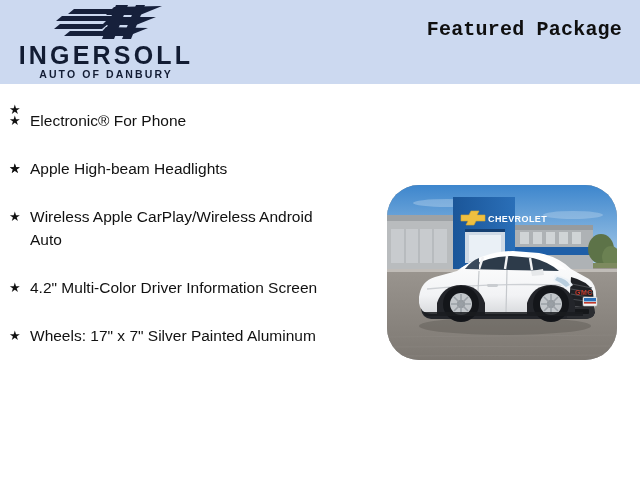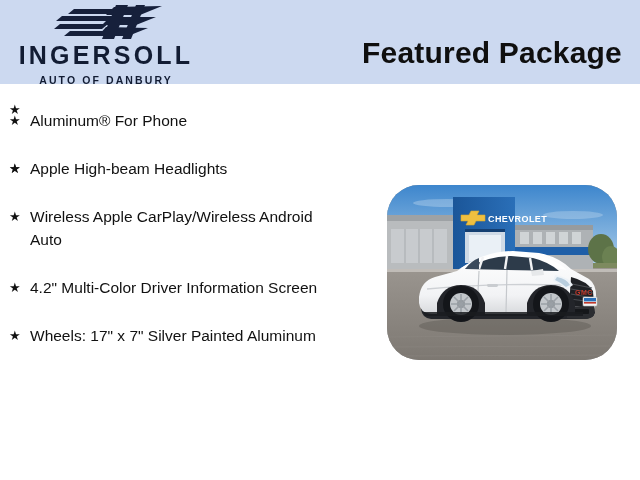--- a/index.html
+++ b/index.html
@@ -61,32 +61,32 @@
     left: 8px;
     top: 68px;
     width: 196px;
     text-align: center;
     font-size: 10.5px;
     font-weight: bold;
     letter-spacing: 2.1px;
     color: #121c33;
     line-height: 12px;
     white-space: nowrap;
-    margin-top: 6px;
   }
 
   #page-title {
     position: absolute;
     right: 18px;
-    top: 36px;
-    font-size: 30px;
+    top: 18px;
+    font-size: 20px;
     font-weight: bold;
     color: #0f0f0f;
     letter-spacing: 0.2px;
     white-space: nowrap;
+    font-family: Liberation Mono, monospace;
   }
 
   
   #features {
     position: absolute;
     left: 0;
     top: 84px;
     width: 360px;
     padding: 0;
     margin: 0;
@@ -163,21 +163,21 @@
 
   <div id="page-title">Featured Package</div>
 </div>
 
 <ul id="features">
   <li class="feature-item">
     <span class="feature-bullet">★</span>
   </li>
   <li class="feature-item">
     <span class="feature-bullet">★</span>
-    <span>Aluminum® For Phone</span>
+    <span>Electronic® For Phone</span>
   </li>
   <li class="feature-item">
     <span class="feature-bullet">★</span>
   </li>
   <li class="feature-item">
     <span class="feature-bullet">★</span>
     <span>Apple High-beam Headlights</span>
   </li>
   <li class="feature-item">
     <span class="feature-bullet">★</span>

